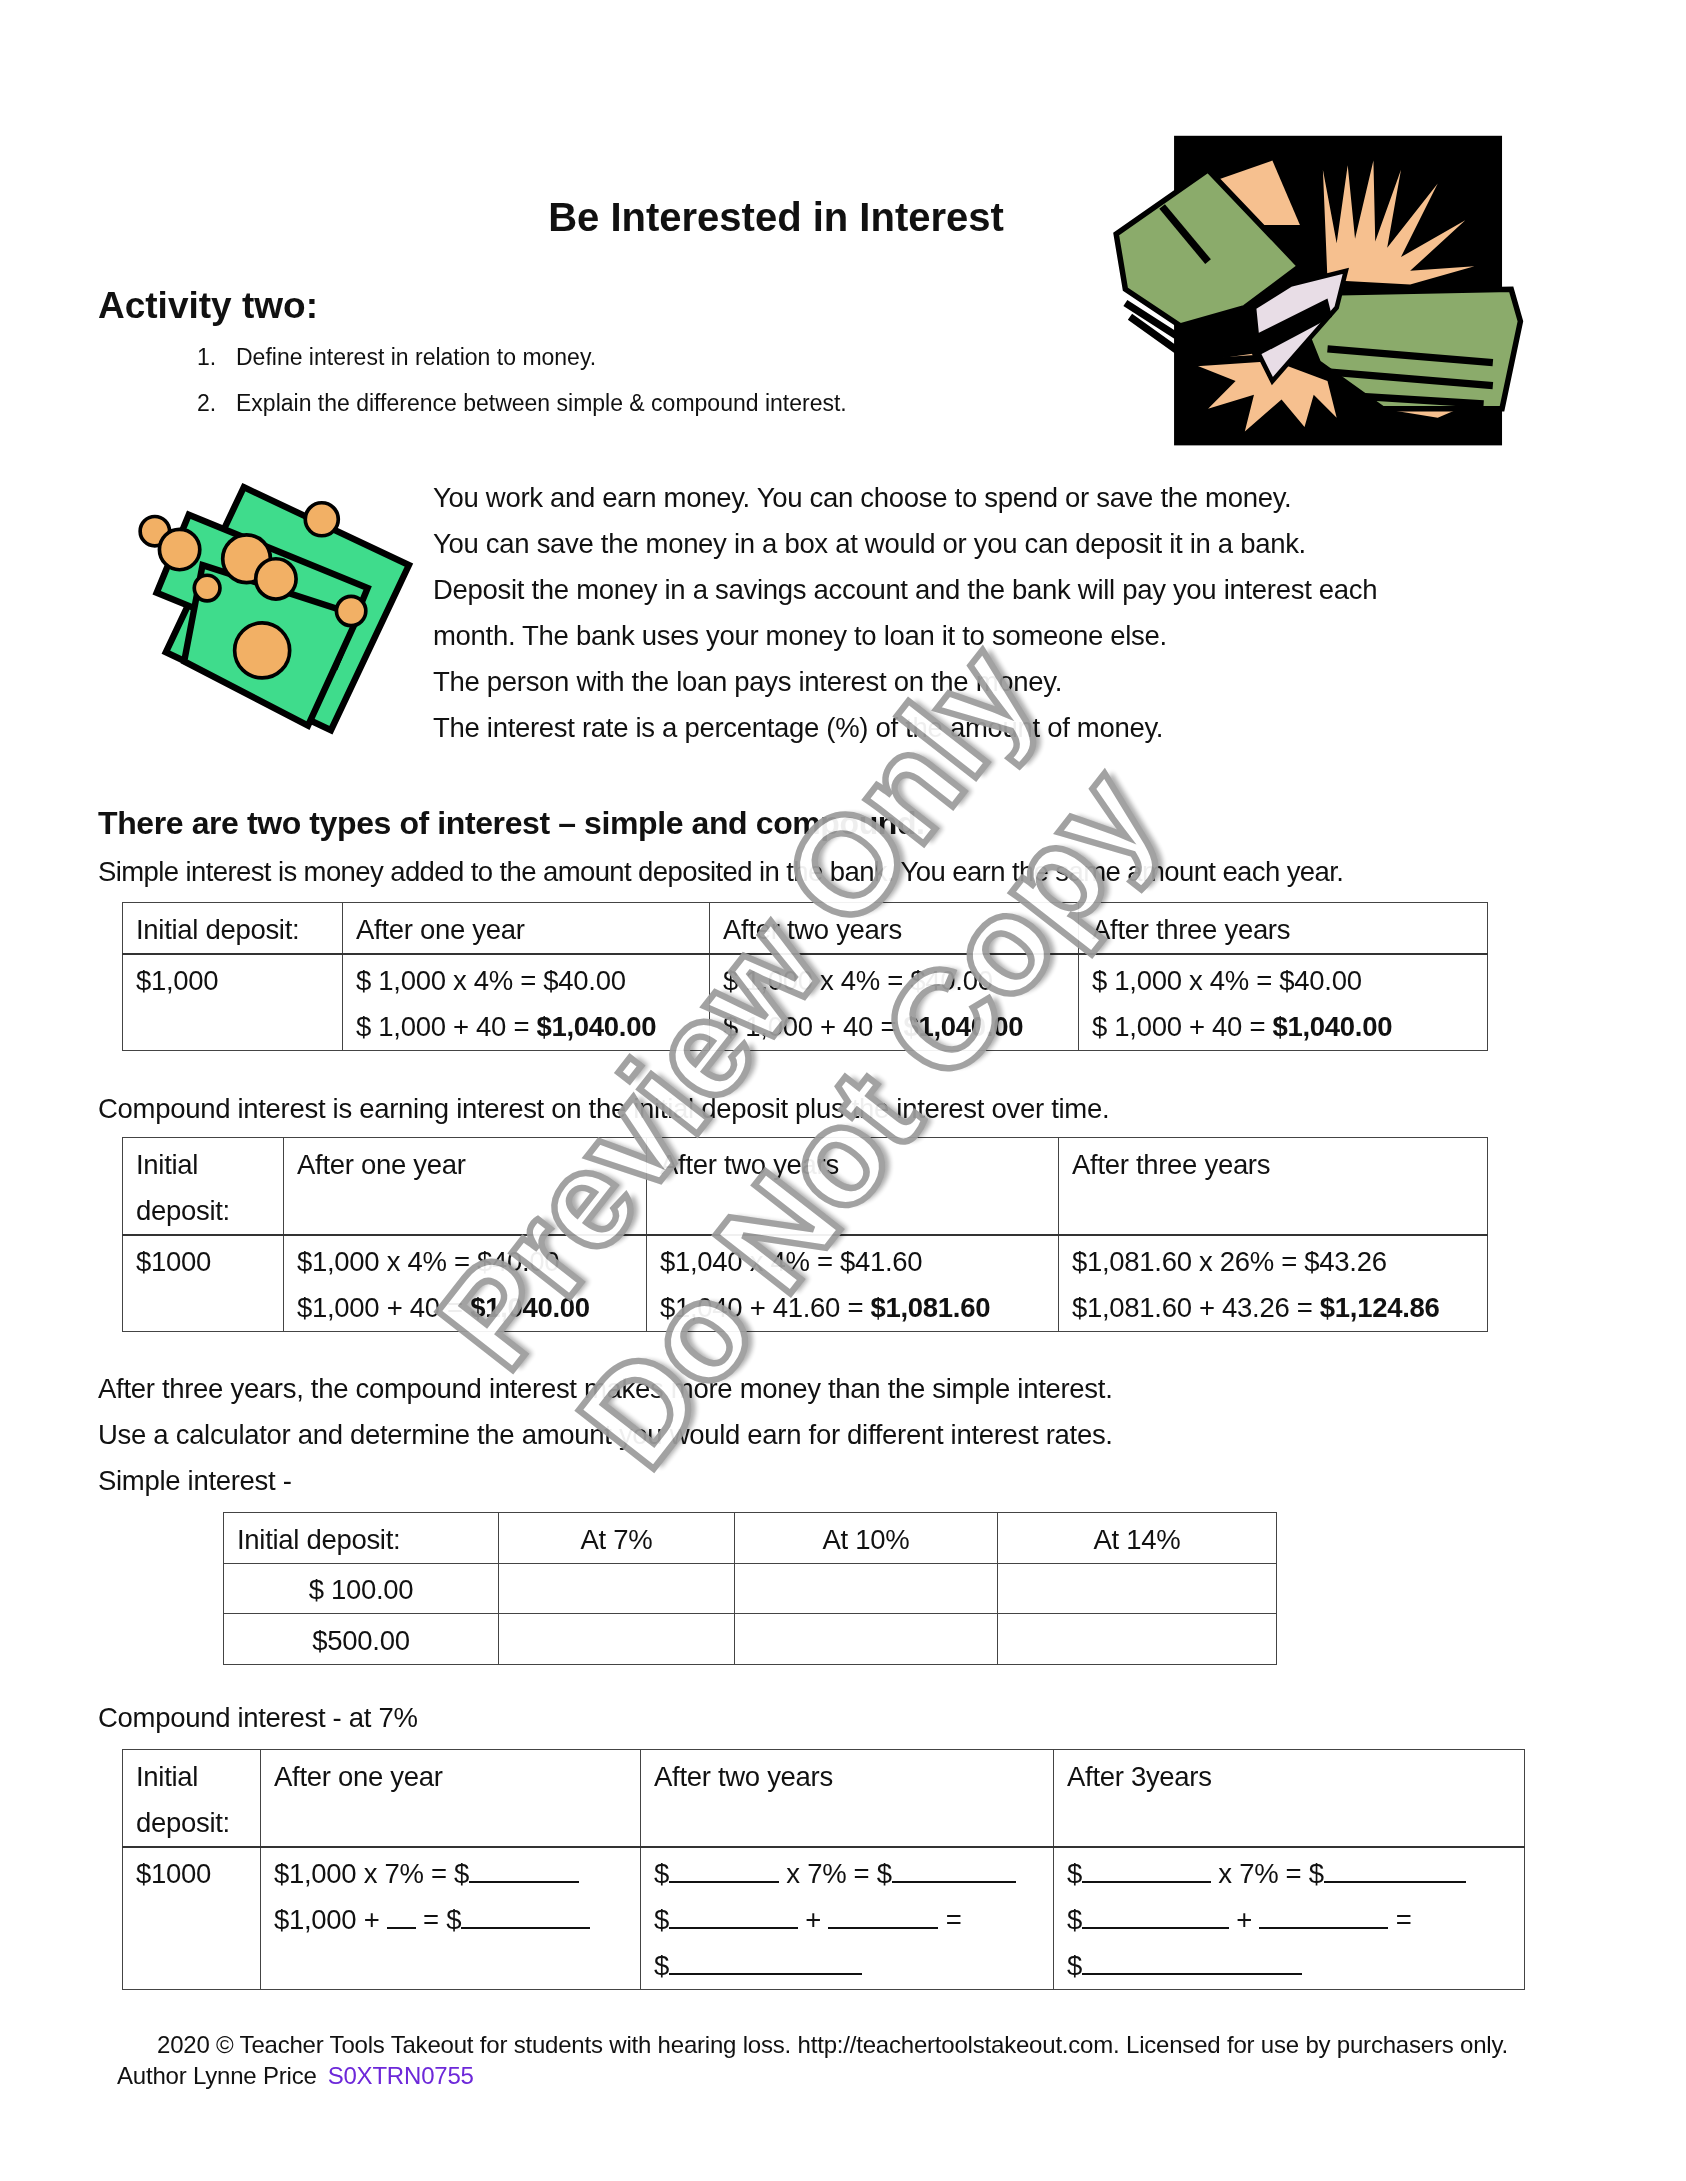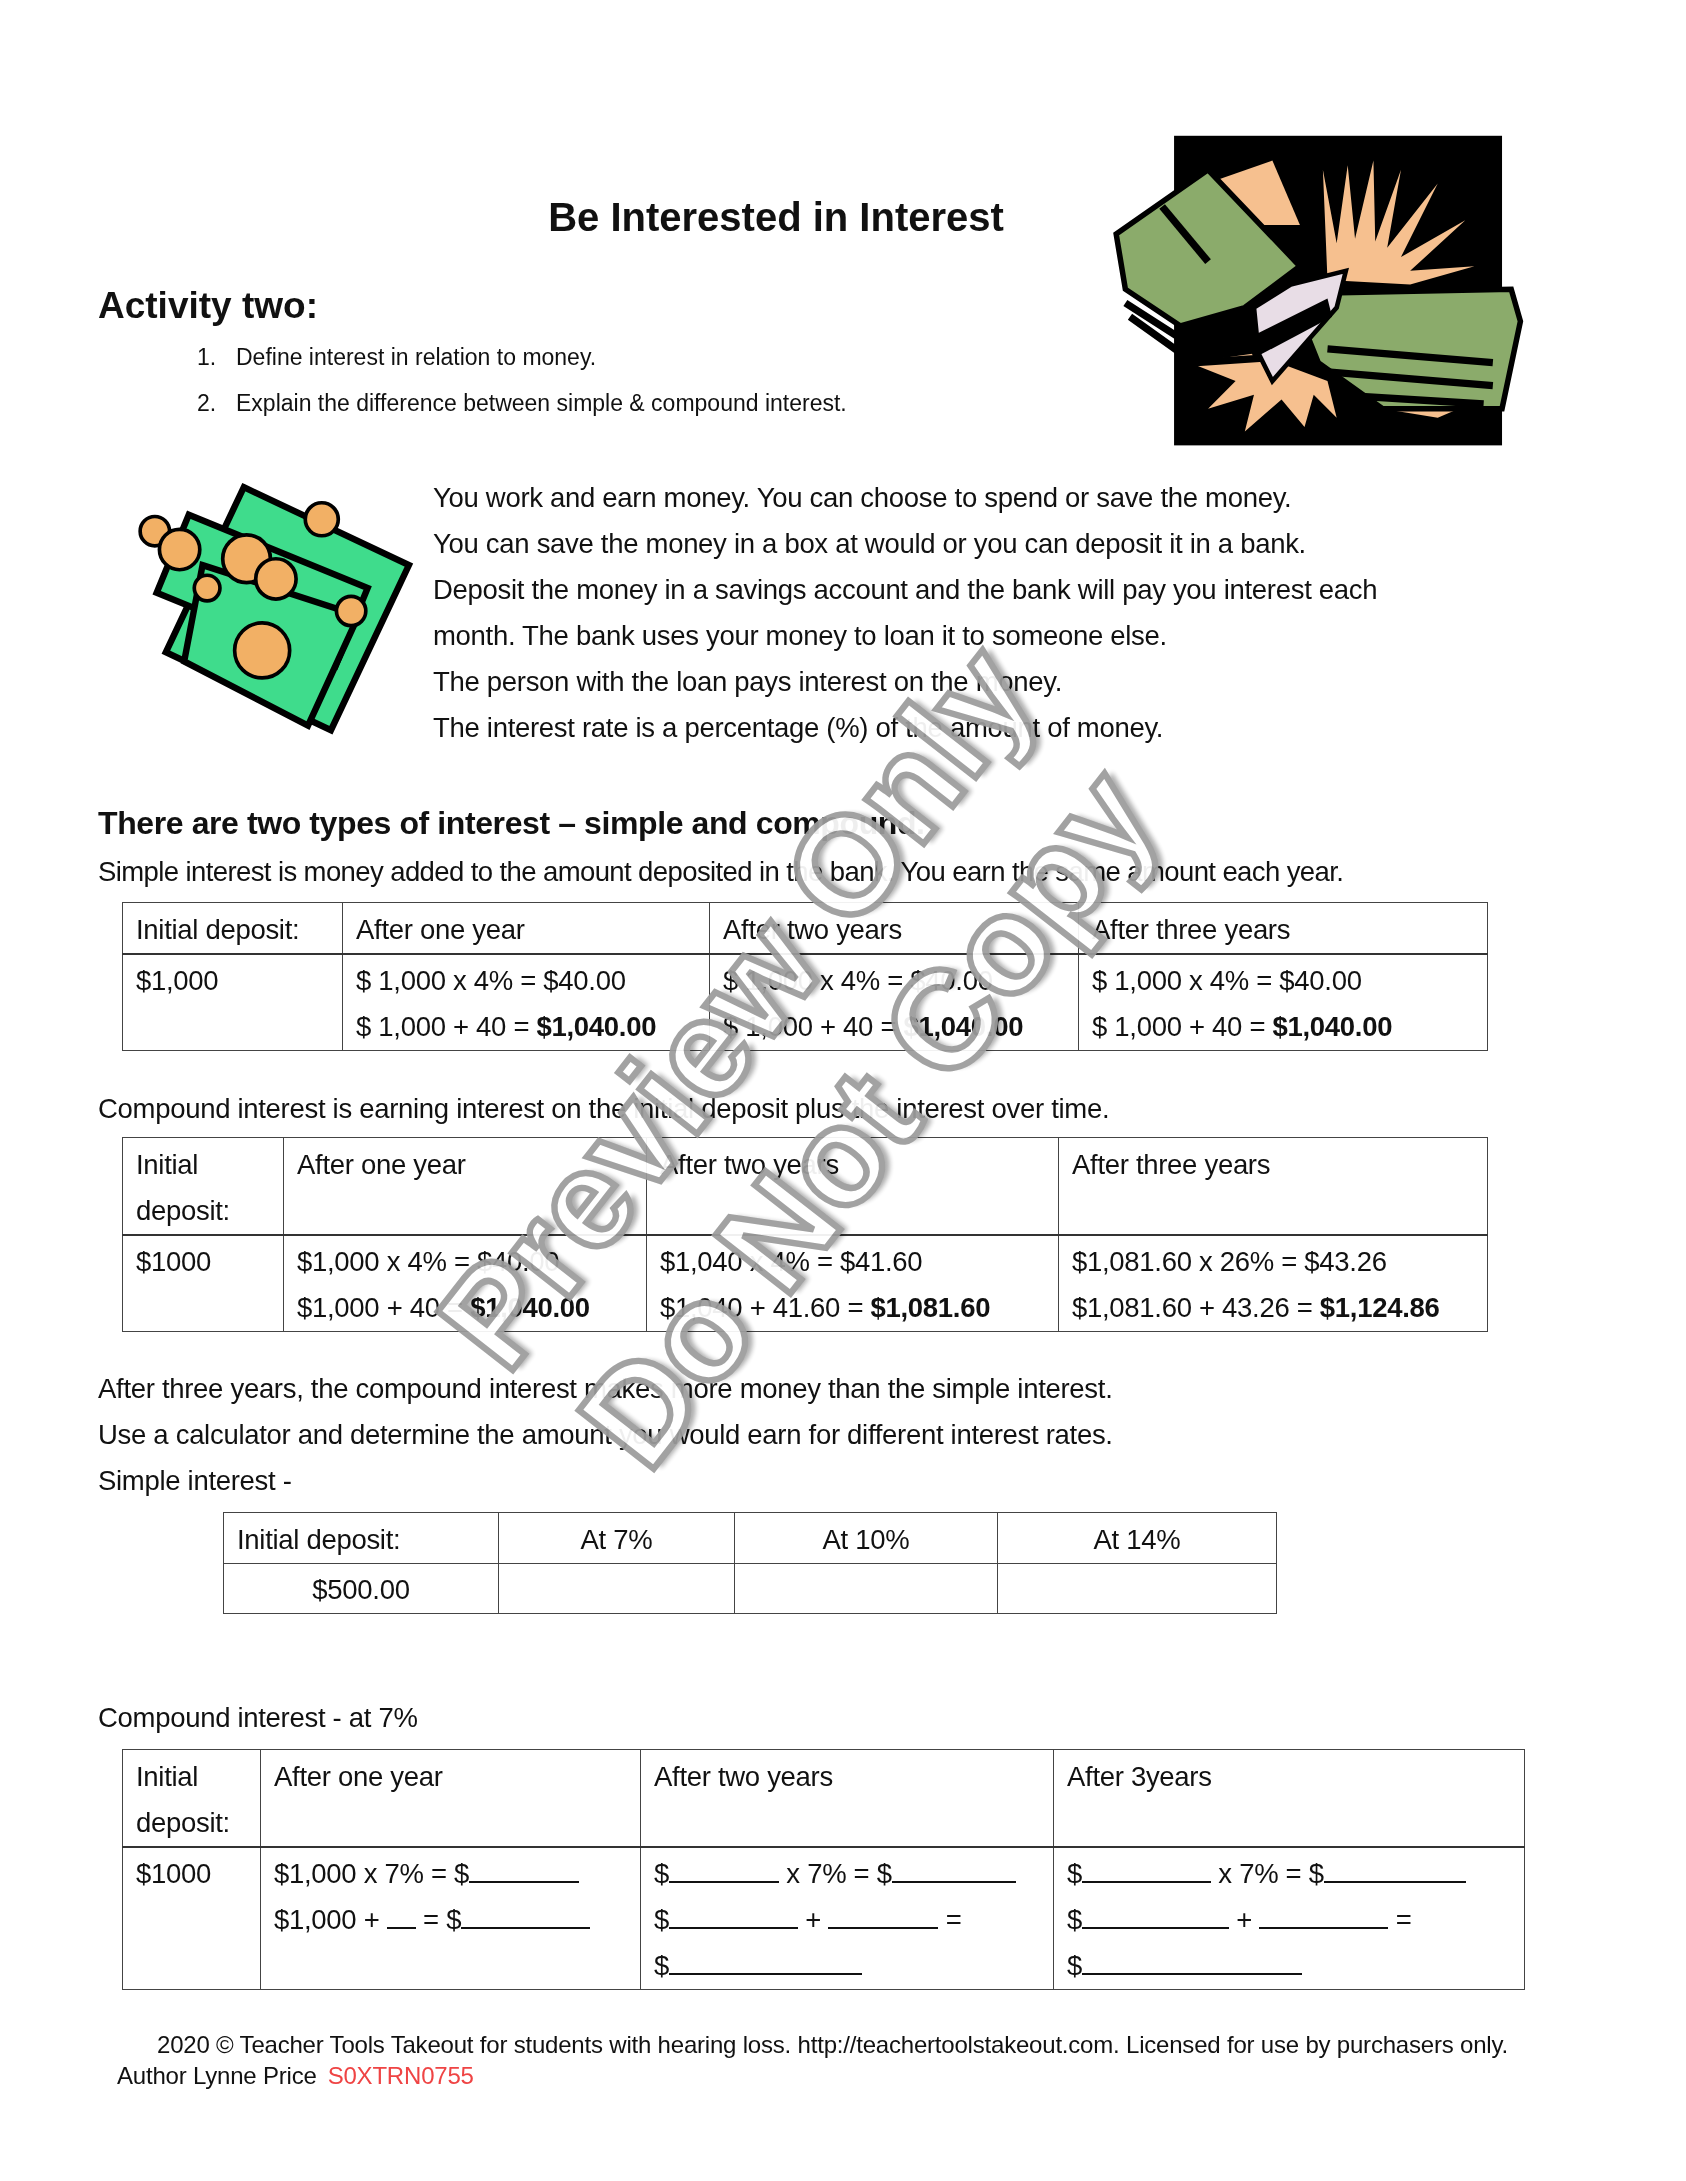--- a/index.html
+++ b/index.html
@@ -9,21 +9,21 @@
   .h2{left:98px;top:285px;font-size:37px;font-weight:bold;}
   .li{font-size:23px;}
   .li .num{display:inline-block;width:39px;}
   .body-text{font-size:27.5px;letter-spacing:-0.3px;}
   .h3{font-size:32px;font-weight:bold;letter-spacing:-0.4px;}
   table.grid{position:absolute;border-collapse:collapse;font-size:27.5px;letter-spacing:-0.3px;}
   table.grid td{border:1.8px solid #444;vertical-align:top;padding:3.7px 13px 0 13px;line-height:46px;}
   table.grid tr.head td{border-bottom:2.8px solid #333;}
   .b{font-weight:bold;}
   .footer{font-size:24px;letter-spacing:-0.2px;}
-  .code{color:#ef4444;margin-left:11px;}
+  .code{color:#6d28d9;margin-left:11px;}
   .blank{display:inline-block;border-bottom:2.8px solid #111;height:20px;vertical-align:baseline;}
   .watermark{position:absolute;font-family:"Liberation Sans",sans-serif;font-weight:bold;font-size:138px;color:#fff;
      -webkit-text-stroke:6.4px #9c9c9c;text-shadow:5.5px 5.5px 5.5px rgba(0,0,0,0.35);transform-origin:center center;white-space:nowrap;opacity:0.93;pointer-events:none;}
 </style>
 </head>
 <body>
 
 <div class="abs title">Be Interested in Interest</div>
 
 <div class="abs" style="left:1107px;top:133px;width:418px;height:317px;">
@@ -168,20 +168,26 @@
       <col>
     </colgroup>
   <tbody>
       <tr>
     <td>Initial deposit:</td>
     <td style="text-align:center;">At 7%</td>
     <td style="text-align:center;">At 10%</td>
     <td style="text-align:center;">At 14%</td>
   </tr>
   <tr>
+    <td style="text-align:center;">$ 100.00</td>
+    <td></td>
+    <td></td>
+    <td></td>
+  </tr>
+  <tr>
     <td style="text-align:center;">$500.00</td>
     <td></td>
     <td></td>
     <td></td>
   </tr>
 </tbody>
   </table>
 
 <div class="abs body-text" style="left:98px;top:1702px;">Compound interest -  at 7%</div>
 

